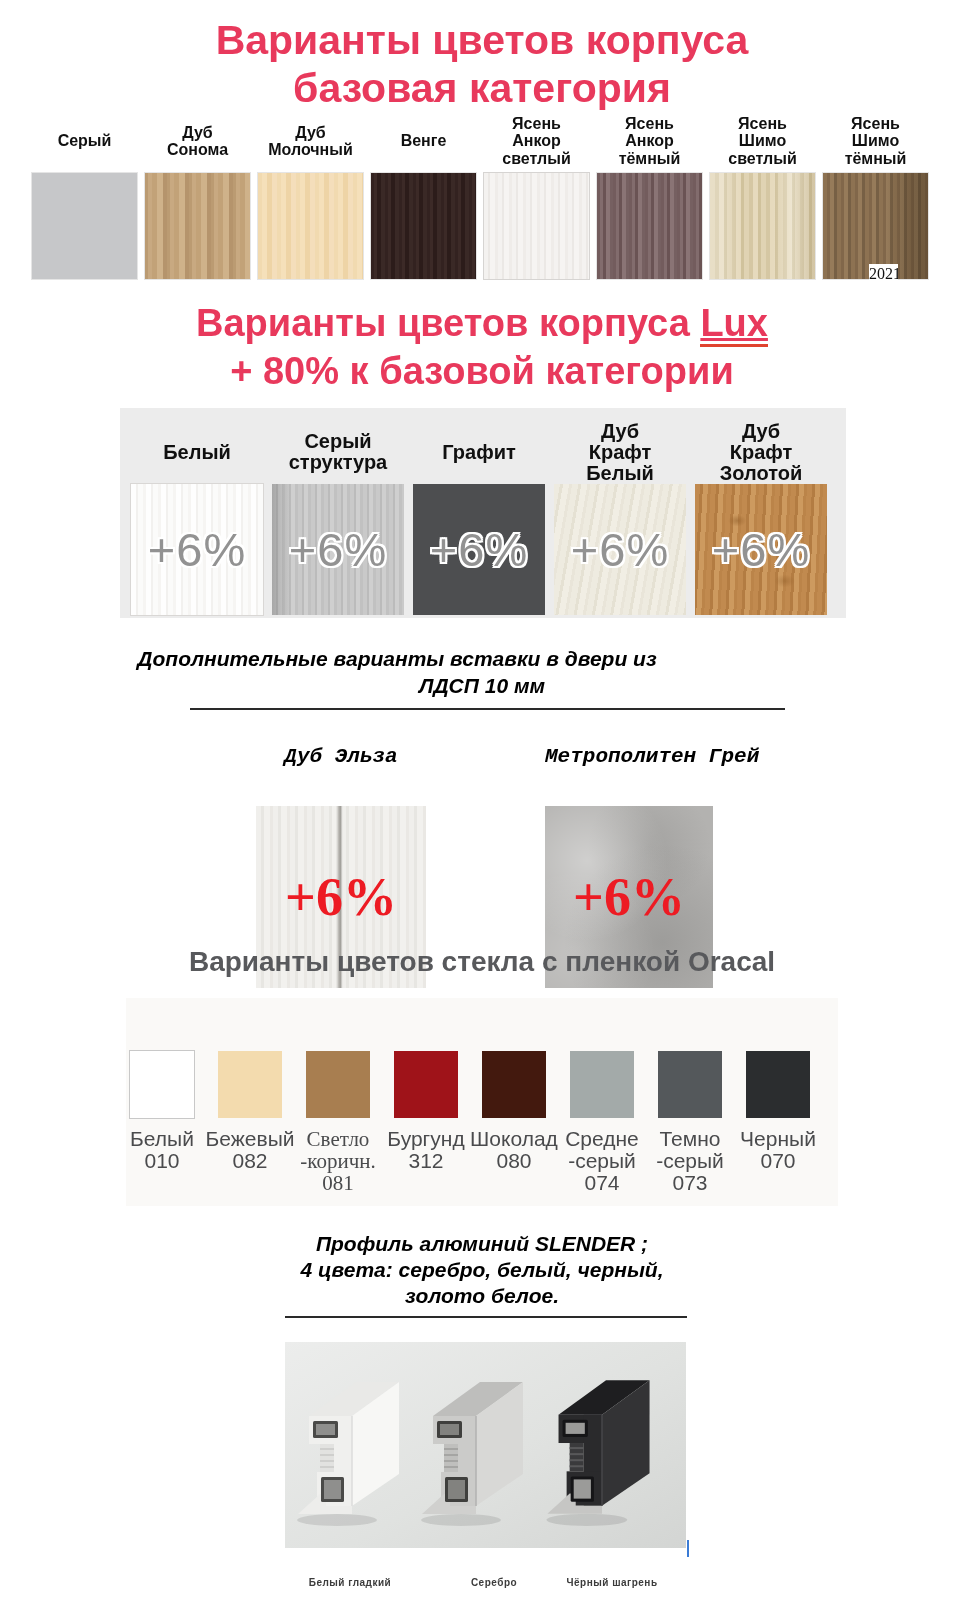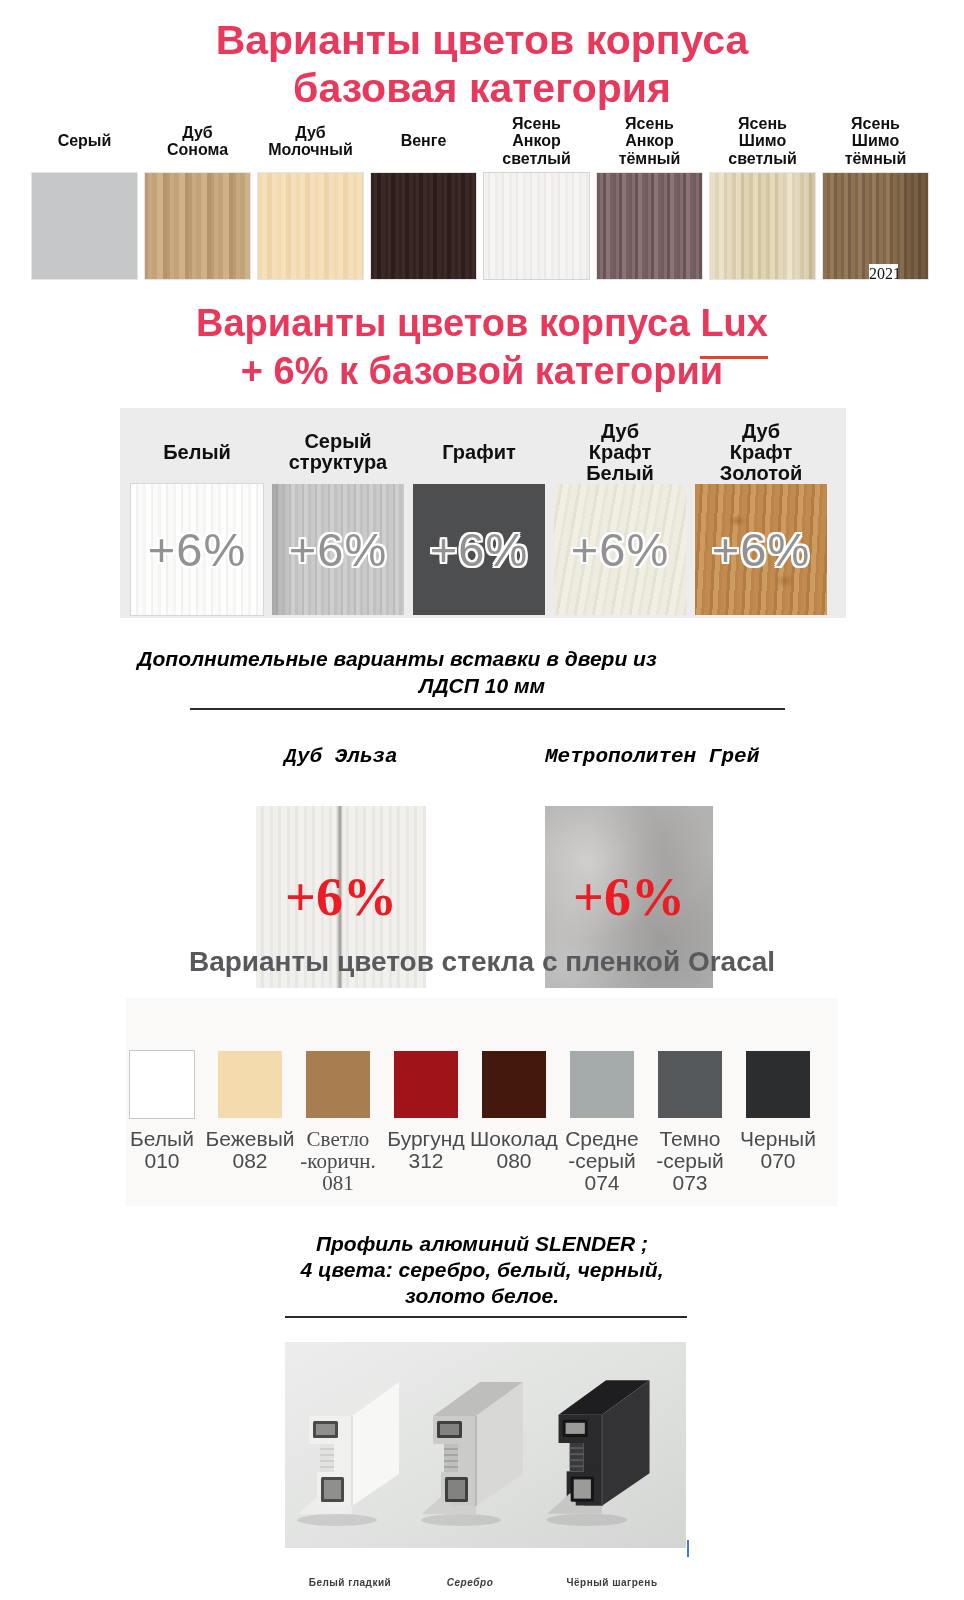--- a/index.html
+++ b/index.html
@@ -5,21 +5,21 @@
   html,body{margin:0;padding:0;background:#fff;}
   #canvas{position:relative;width:964px;height:1600px;background:#ffffff;overflow:hidden;
           font-family:"Liberation Sans",sans-serif;}
   .abs{position:absolute;}
 
   
   .big-title{left:0;width:964px;text-align:center;font-weight:bold;color:#e8395c;
              font-size:41px;line-height:48px;white-space:nowrap;}
   .big-title2{left:0;width:964px;text-align:center;font-weight:bold;color:#e8395c;
              font-size:38px;line-height:46px;white-space:nowrap;}
-  .lux-underline{border-bottom:3px solid #e0432f;padding-bottom:12px;}
+  .lux-underline{border-bottom:3px solid #e0432f;padding-bottom:0px;text-decoration:underline;}
 
   
   .lblcol{display:flex;flex-direction:column;justify-content:center;align-items:center;
           text-align:center;color:#101010;font-weight:bold;}
   .lblcol.s1{font-size:16px;line-height:17.5px;}
   .lblcol.s2{font-size:20px;line-height:21px;}
   .lbl-line{white-space:nowrap;}
 
   
   .sw{box-shadow:0 0 0 1px rgba(0,0,0,0.10);}
@@ -152,21 +152,21 @@
   <div class="abs sw t-ankorl" style="left:484px;top:173px;width:105px;height:106px;"></div>
   <div class="abs sw t-ankord" style="left:597px;top:173px;width:105px;height:106px;"></div>
   <div class="abs sw t-shimol" style="left:710px;top:173px;width:105px;height:106px;"></div>
   <div class="abs sw t-shimod" style="left:823px;top:173px;width:105px;height:106px;"></div>
 
   <div class="abs watermark" style="left:869px;top:264px;width:29px;height:19px;">2021</div>
 
   <div class="abs big-title2" style="top:300px;">
     <span>Варианты цветов корпуса </span><span class="lux-underline">Lux</span>
   </div>
-  <div class="abs big-title2" style="top:348px;">+ 6% к базовой категории</div>
+  <div class="abs big-title2" style="top:348px;">+ 80% к базовой категории</div>
 
   <div class="abs lux-panel" style="left:120px;top:408px;width:726px;height:210px;"></div>
 
   <div class="abs lblcol s2" style="left:131px;top:418px;width:132px;height:68px;">
     <div class="lbl-line">Белый</div>
     <div class="lbl-line"></div>
     <div class="lbl-line"></div>
   </div>
   <div class="abs lblcol s2" style="left:272px;top:418px;width:132px;height:68px;">
     <div class="lbl-line">Серый</div>
@@ -333,18 +333,18 @@
     <line class="p-rib" x1="25" y1="107" x2="39" y2="107"></line>
     <line class="p-rib" x1="25" y1="113" x2="39" y2="113"></line>
     <rect class="p-slotd" x="18" y="67" width="25" height="17" rx="1.5"></rect>
     <rect class="p-slotm" x="21" y="70" width="19" height="11"></rect>
     <rect class="p-slotd" x="26" y="123" width="23" height="25" rx="1.5"></rect>
     <rect class="p-slotm" x="29" y="126" width="17" height="19"></rect>
     <line class="p-edge" x1="57" y1="62" x2="57" y2="152"></line>
   </svg>
 
   <div class="abs prof-lbl" style="left:300px;top:1529px;width:100px;">Белый гладкий</div>
-  <div class="abs prof-lbl" style="left:420px;top:1529px;width:100px;font-style:italic;">Серебро</div>
+  <div class="abs prof-lbl" style="left:444px;top:1529px;width:100px;">Серебро</div>
   <div class="abs prof-lbl" style="left:560px;top:1529px;width:104px;">Чёрный шагрень</div>
 
   <div class="abs blue-tick" style="left:687px;top:1540px;width:2px;height:17px;"></div>
 
 </div>
 
 </body></html>

